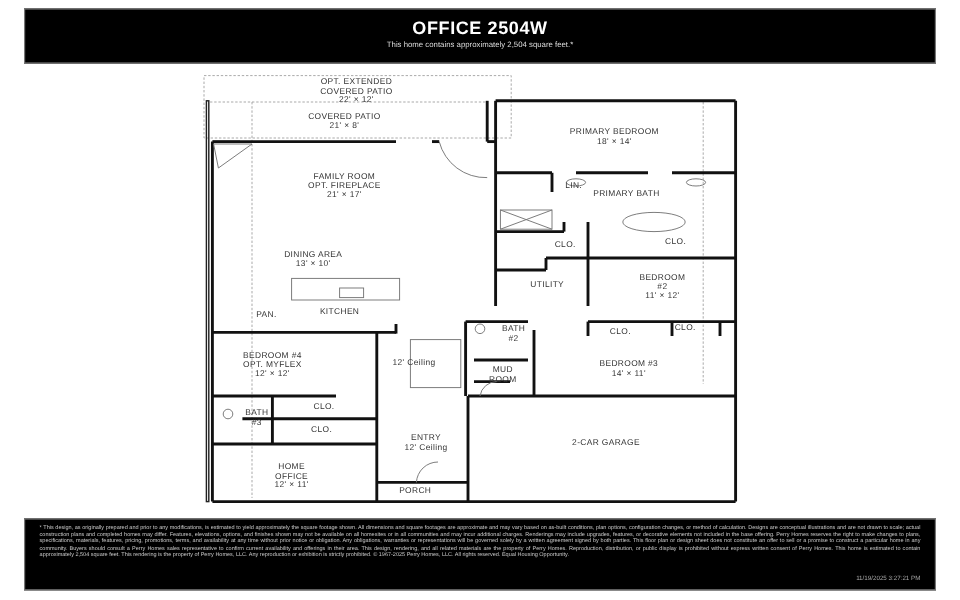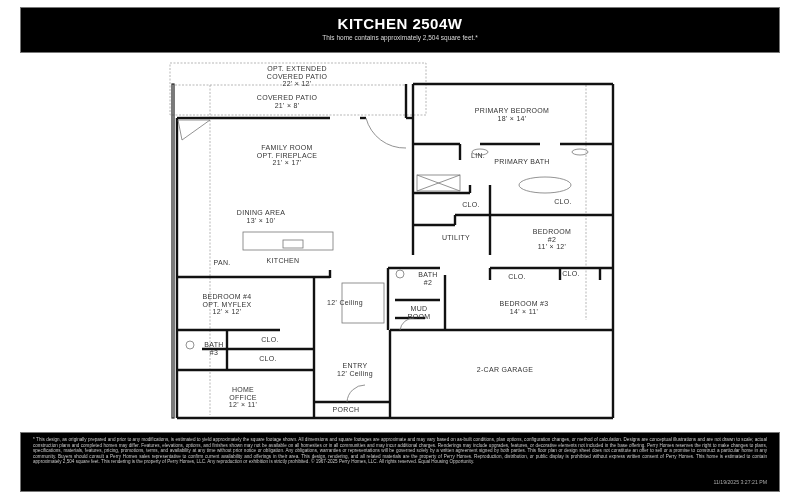--- a/index.html
+++ b/index.html
@@ -11,21 +11,21 @@
   .footer .disclaimer { font-size: 4.6px; line-height: 5.6px; text-align: justify; color: #c8c8c8; }
   .footer .timestamp { position: absolute; right: 12px; bottom: 6px; font-size: 5.2px; color: #aaa; }
   .plan { position: absolute; left: 0; top: 0; width: 800px; height: 500px; }
   .lbl { position: absolute; text-align: center; font-size: 7px; line-height: 7.5px; color: #333; transform: translateX(-50%); white-space: nowrap; letter-spacing: 0.3px; }
   .lbl .dim { display: block; }
 </style>
 </head>
 <body>
 
 <div class="header">
-  <div class="title">KITCHEN 2504W</div>
+  <div class="title">OFFICE 2504W</div>
   <div class="subtitle">This home contains approximately 2,504 square feet.*</div>
 </div>
 
 <svg class="plan" viewBox="0 0 800 500" xmlns="http://www.w3.org/2000/svg">
   <g fill="none" stroke="#999" stroke-width="0.7" stroke-dasharray="2,1.5">
 
     <rect x="170" y="63" width="256" height="52"></rect>
     <line x1="210" y1="85" x2="210" y2="415"></line>
     <line x1="586" y1="85" x2="586" y2="320"></line>
     <line x1="175" y1="85" x2="406" y2="85"></line>

